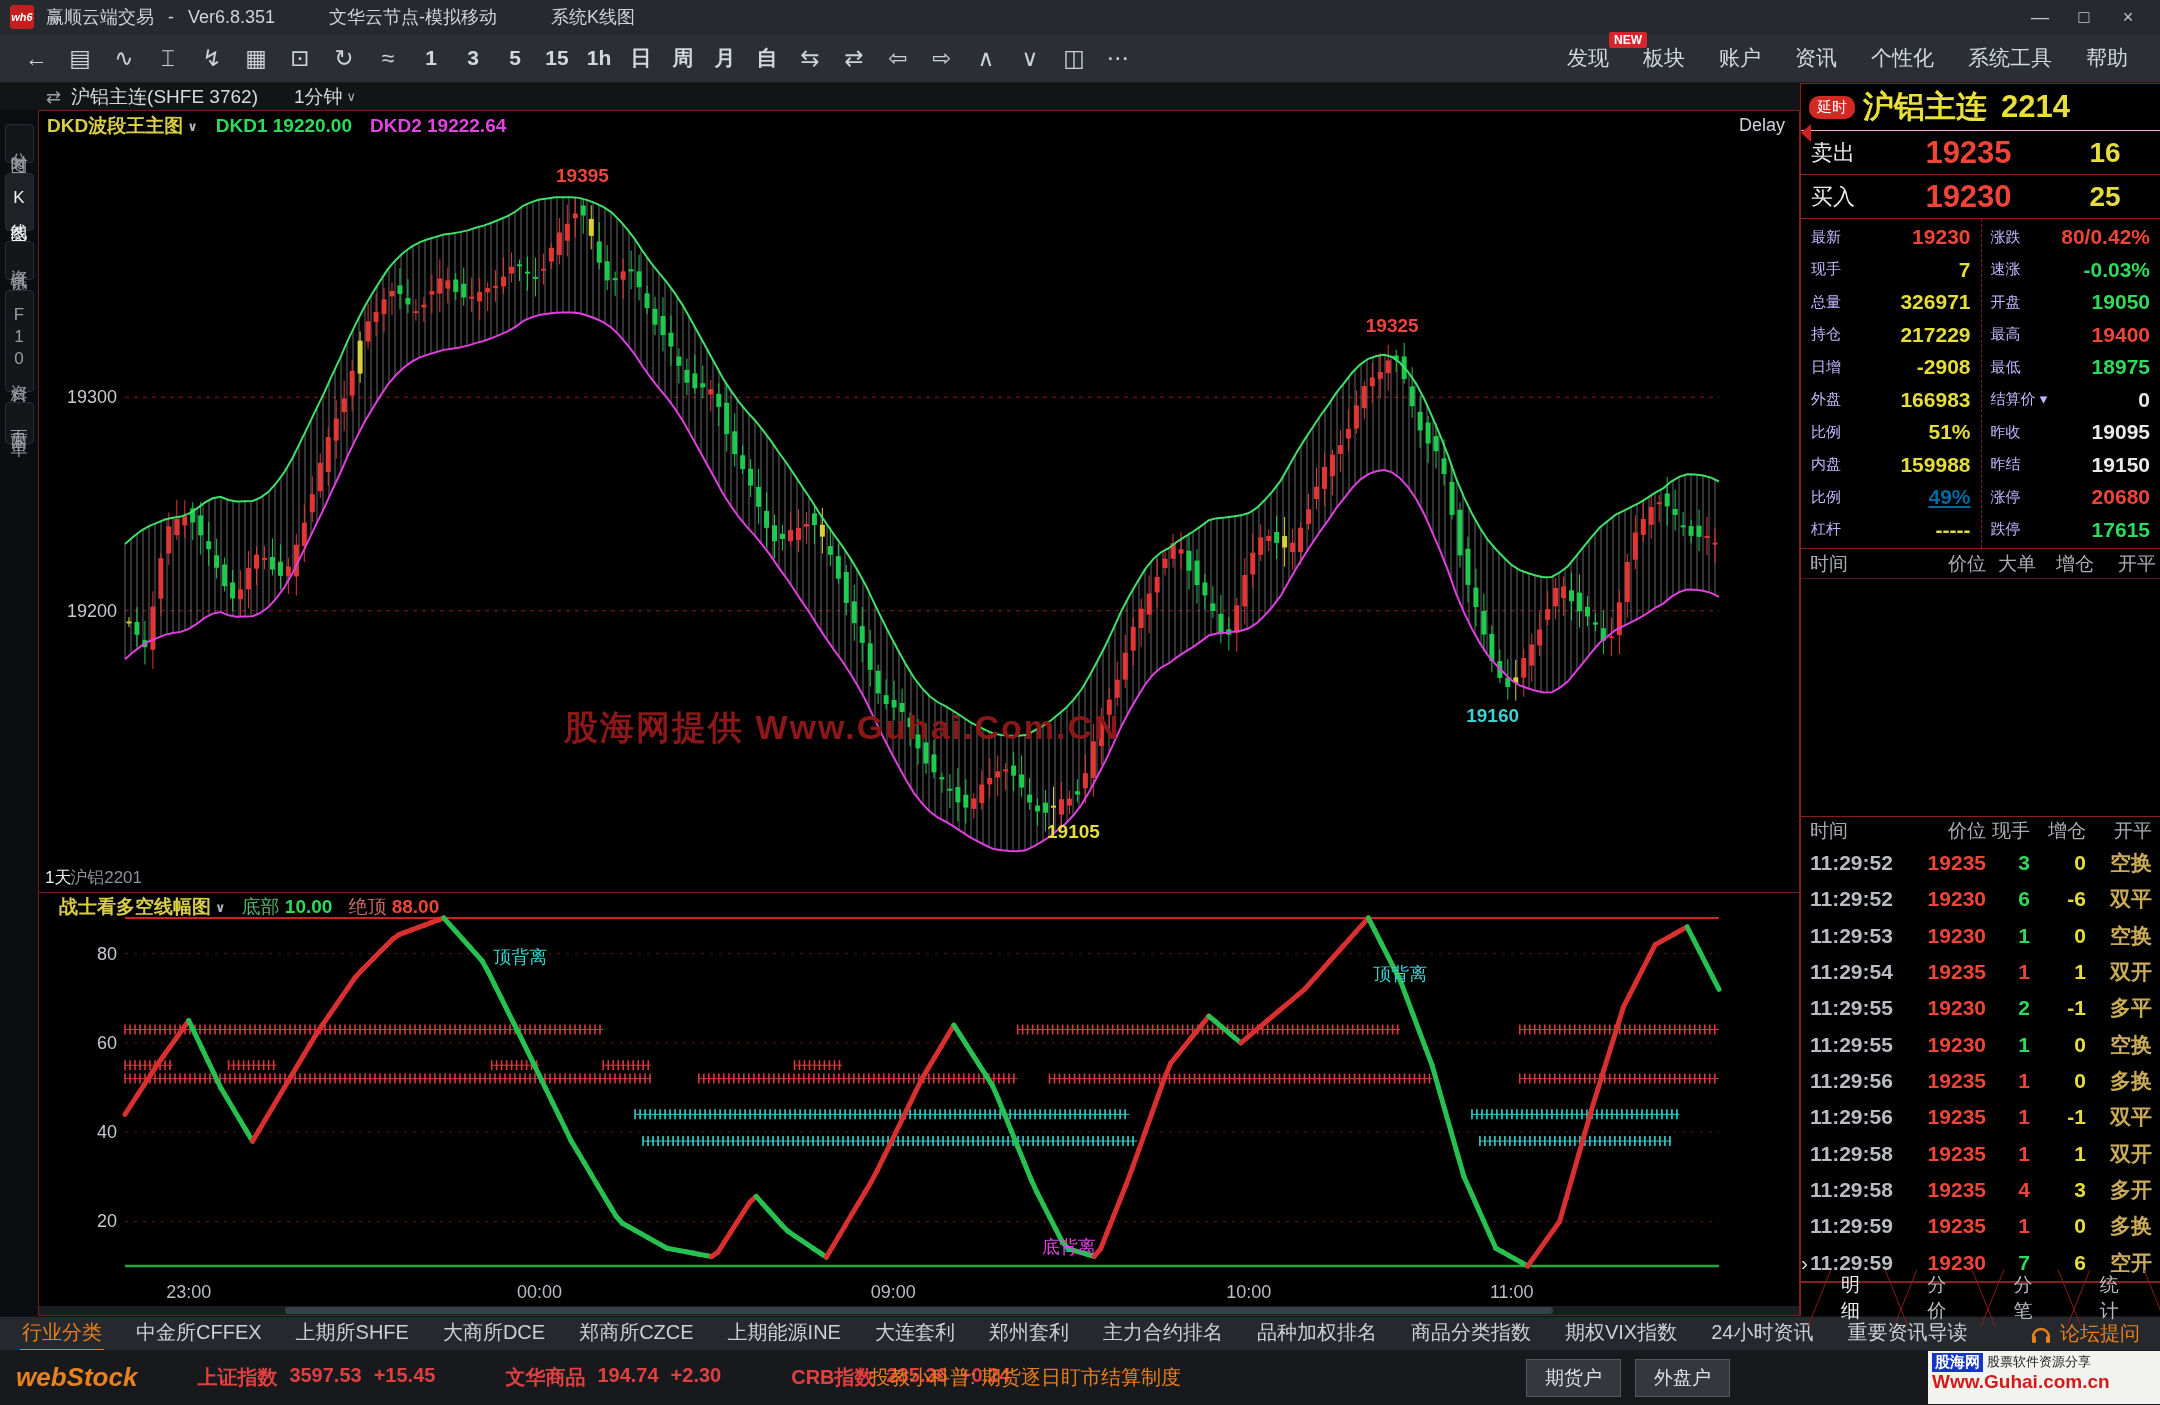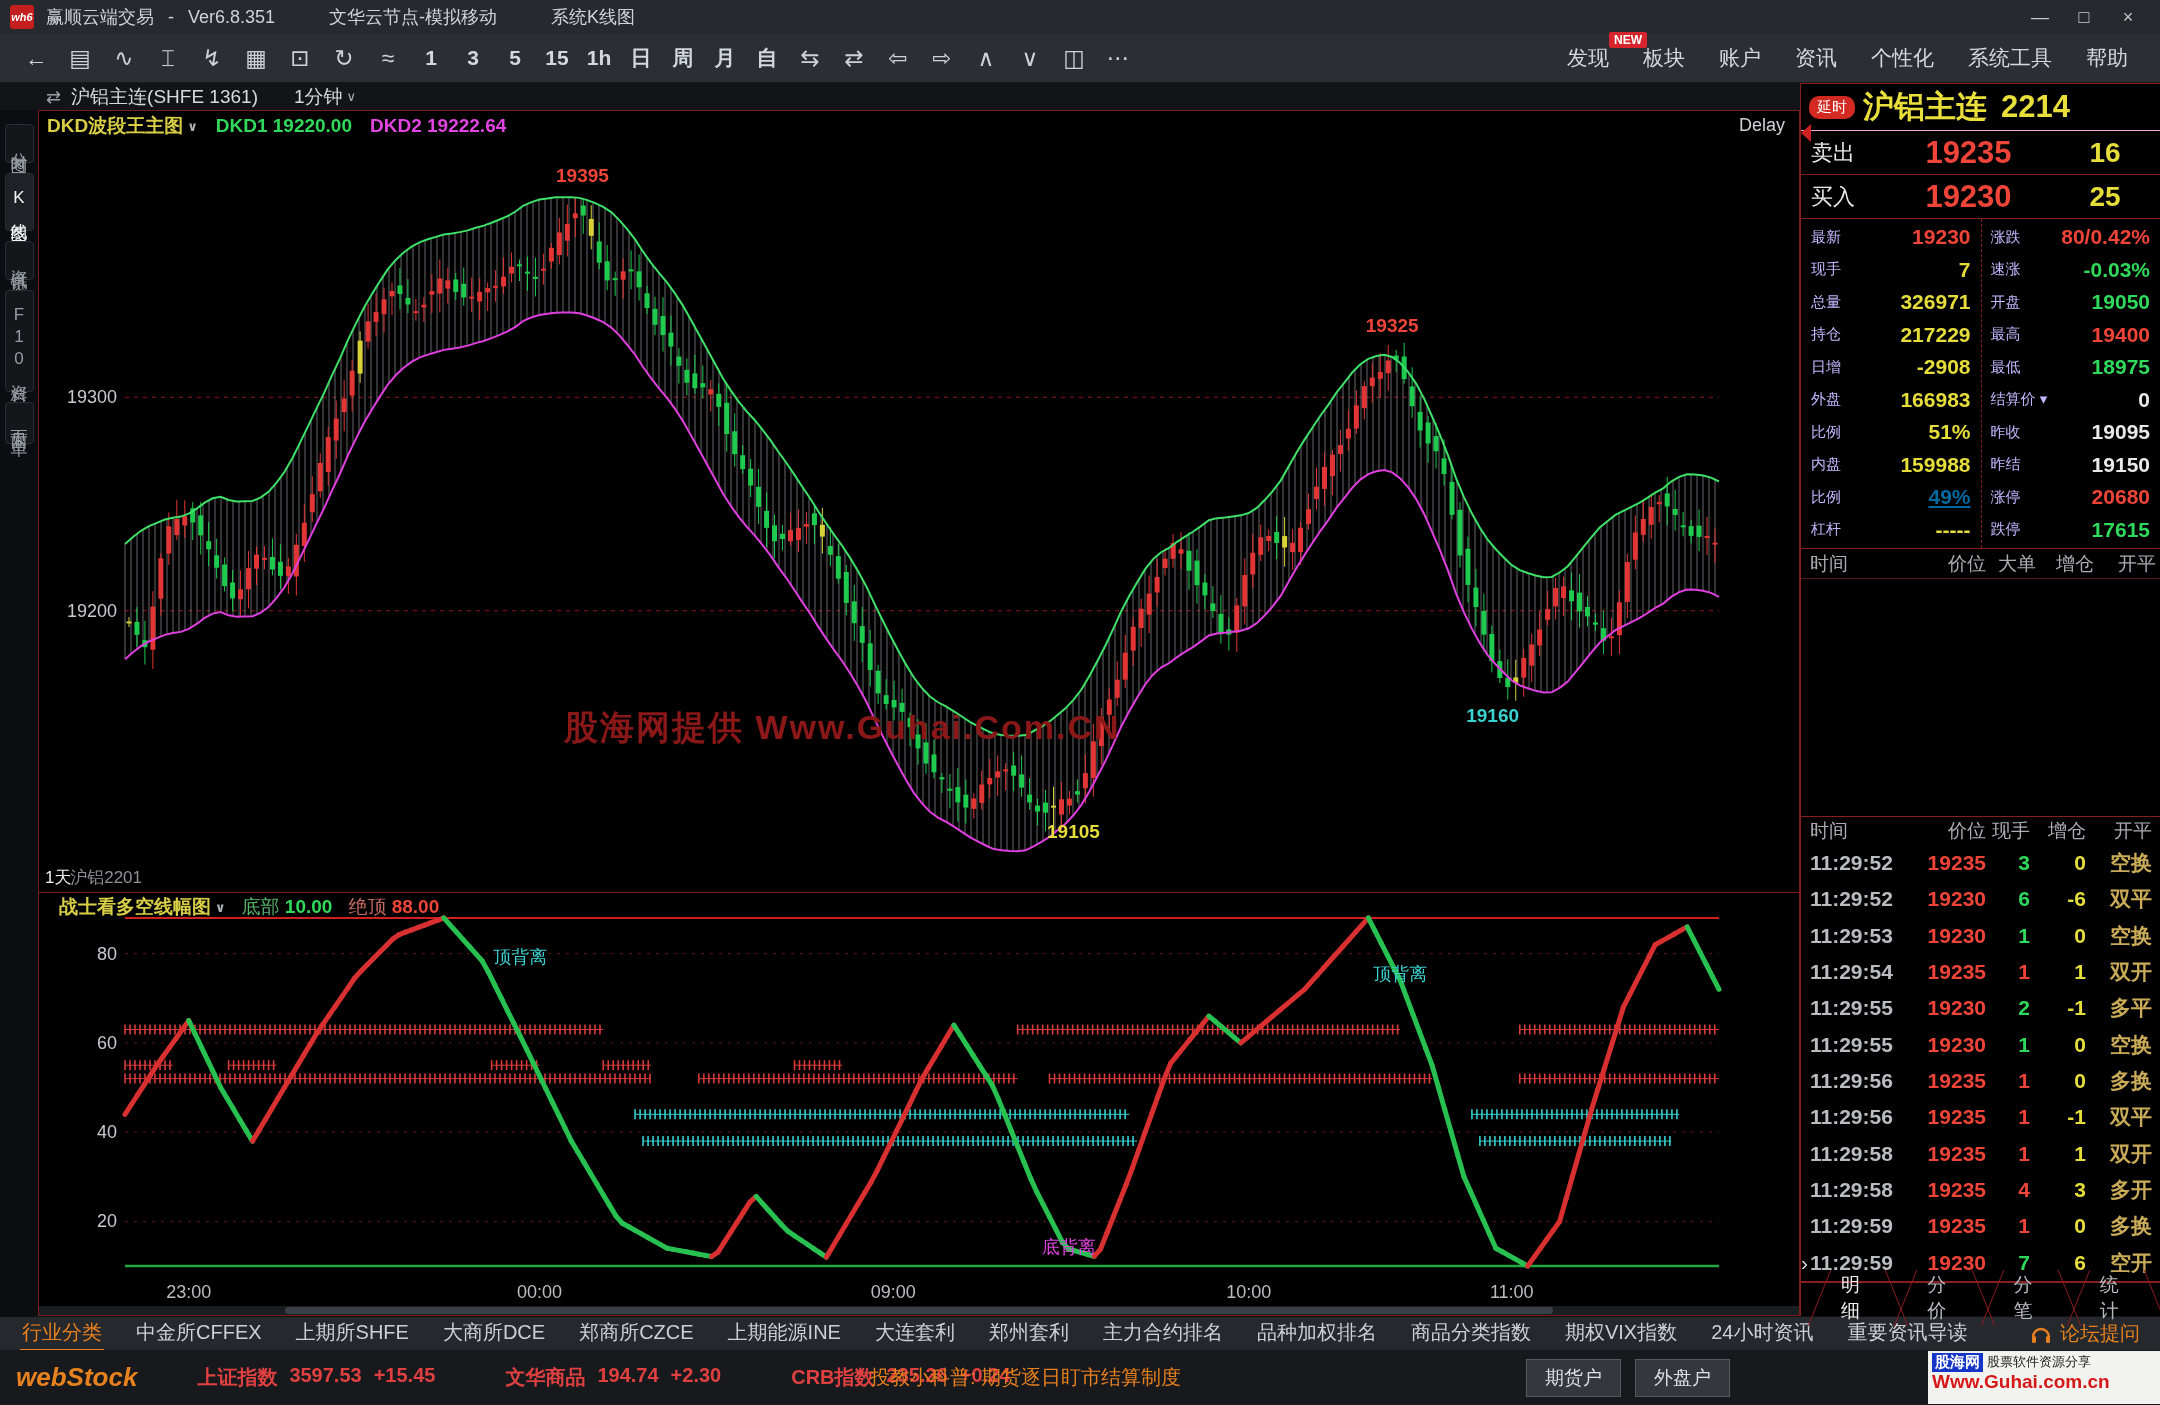--- a/index.html
+++ b/index.html
@@ -168,21 +168,21 @@
       <span class="topmenu">个性化</span>
       <span class="topmenu">系统工具</span>
       <span class="topmenu">帮助</span>
     </span>
 </div>
 
 <div id="content">
   <div id="left-col">
     <div id="tabbar">
       <span id="link-icon">⇄</span>
-      <span>沪铝主连(SHFE 1361)</span>
+      <span>沪铝主连(SHFE 3762)</span>
       <span id="period-select">
         <span>1分钟</span>
         <span class="caret">∨</span>
       </span>
     </div>
     <div id="charts-row">
       <div id="side-tabs">
           <span class="side-tab" style="display: block;">分时图</span>
           <span class="side-tab active" style="display: block;">K线图</span>
           <span class="side-tab" style="display: block;">资讯链</span>

